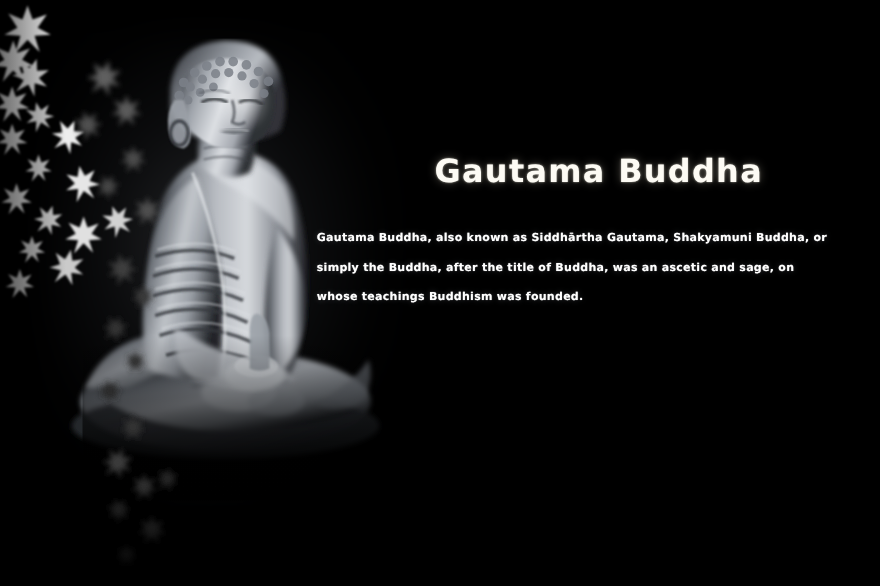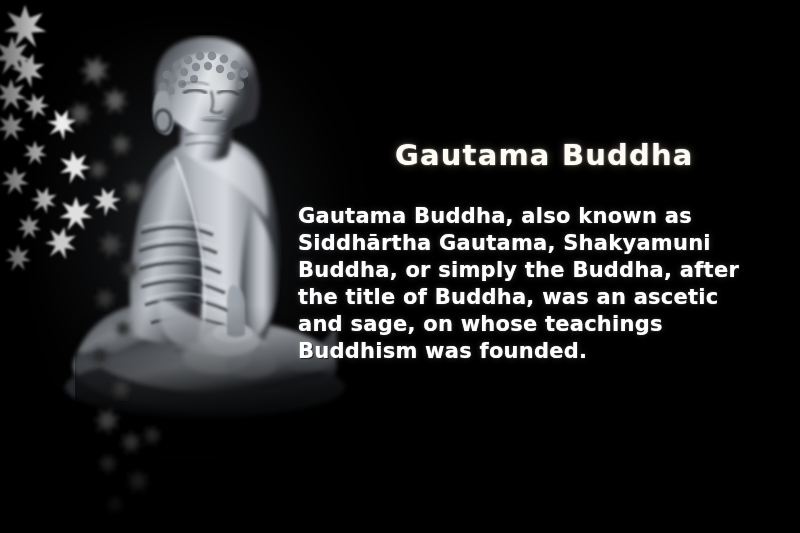--- a/index.html
+++ b/index.html
@@ -89,25 +89,25 @@
     letter-spacing: 1.2px;
     color: #fdfbf4;
     text-shadow:
       0 0 2px rgba(255,252,240,0.65),
       0 0 9px rgba(255,246,220,0.30),
       1px 1px 1px rgba(0,0,0,0.9);
     white-space: nowrap;
   }
   .body-text {
     position: absolute;
-    left: 298px;
+    left: 288px;
     top: 203px;
     width: 470px;
     font-family: "DejaVu Sans", sans-serif;
-    font-size: 21px;
+    font-size: 10px;
     font-weight: 700;
     line-height: 27px;
     letter-spacing: 0.25px;
     color: #ffffff;
     text-shadow:
       0 0 1px rgba(255,255,255,0.6),
       0 0 6px rgba(230,235,255,0.22),
       1px 1px 1px rgba(0,0,0,0.95);
   }
 </style>

